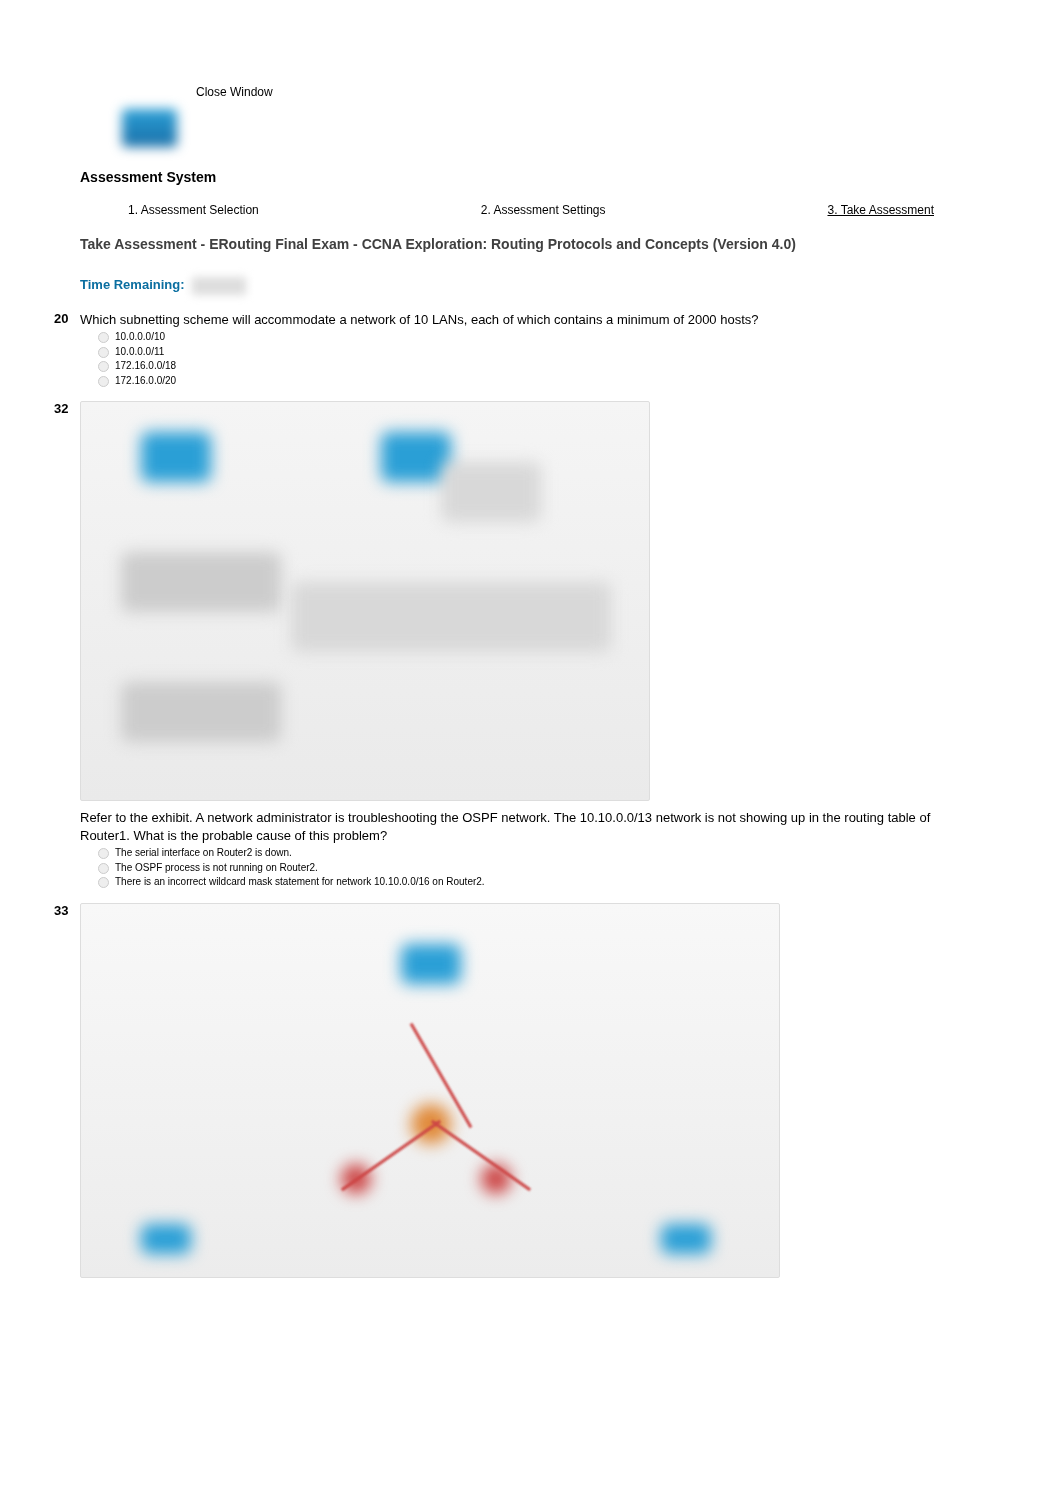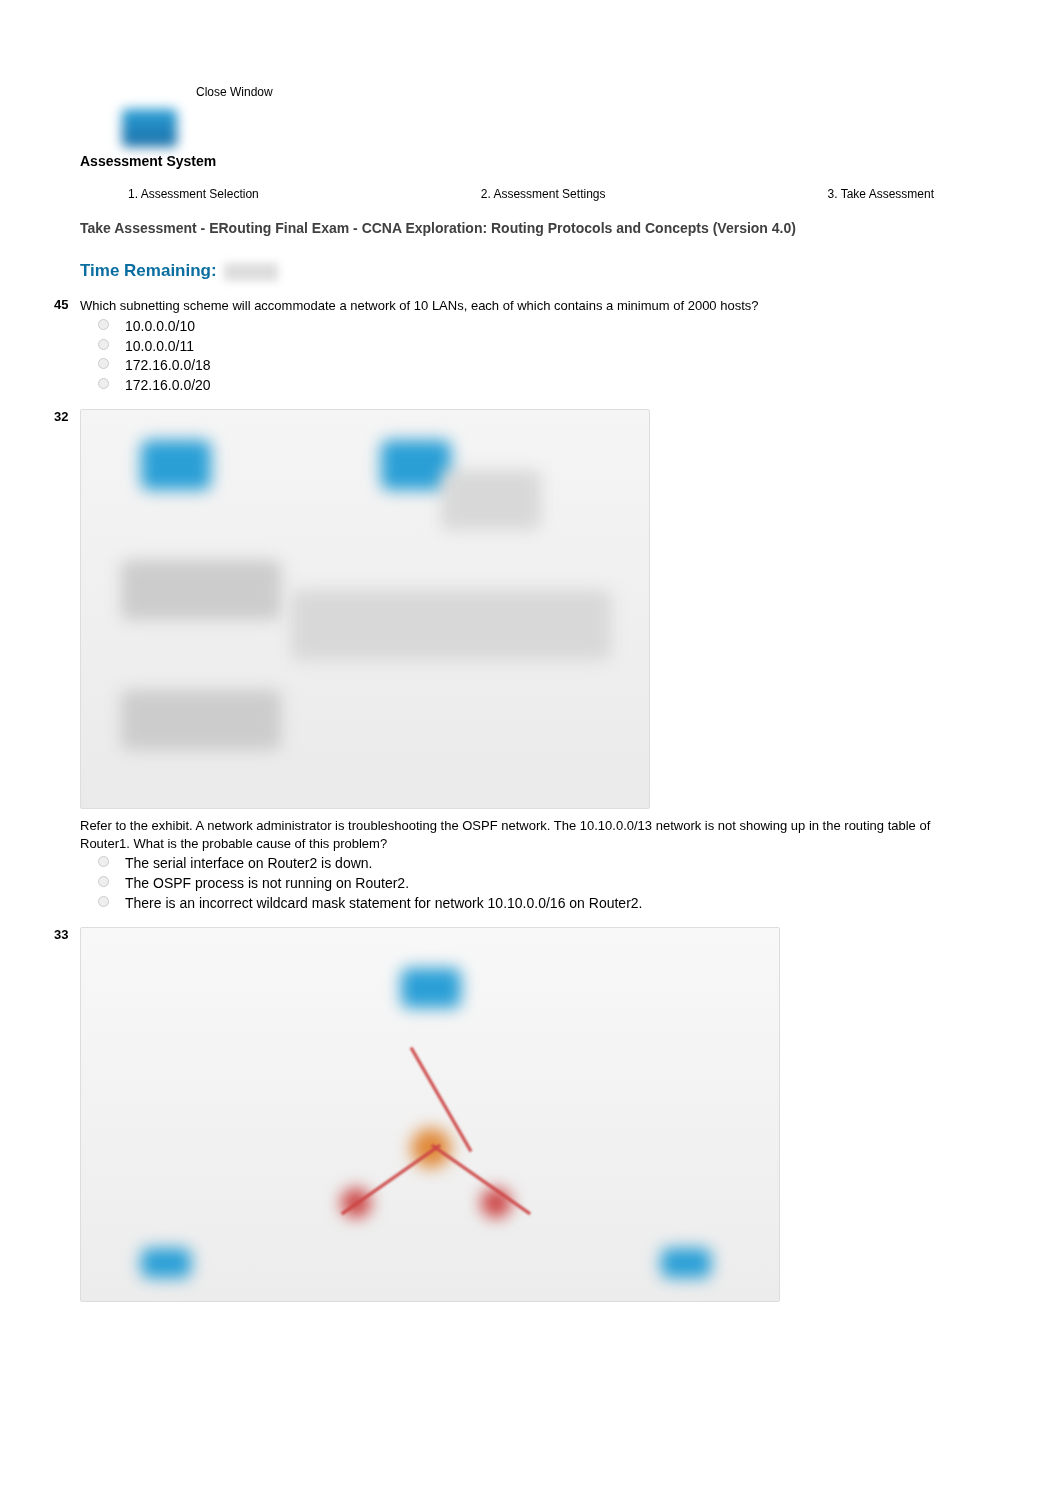--- a/index.html
+++ b/index.html
@@ -28,45 +28,45 @@
     background: linear-gradient(180deg, #2a9fd6 0%, #1a6fa8 100%);
     border-radius: 4px;
     filter: blur(6px);
     margin-top: 4px;
     margin-bottom: 6px;
     margin-left: 42px;
   }
   .system-title {
     font-weight: bold;
     font-size: 14px;
-    margin-top: 6px;
+    margin-top: 22px;
     margin-bottom: 18px;
   }
   .steps {
     display: flex;
     justify-content: space-between;
     font-size: 12px;
     margin: 0 48px 18px 48px;
   }
   .step { color: #000; }
-  .step.current { font-weight: normal; }
+  .step.current { font-weight: normal; text-decoration: underline; }
   .assessment-title {
     color: #404040;
     font-weight: bold;
     font-size: 14px;
     margin-bottom: 22px;
     line-height: 1.4;
   }
   .time-remaining-wrap {
     margin-bottom: 16px;
   }
   .time-remaining {
     color: #0a6ea0;
     font-weight: bold;
-    font-size: 17px;
+    font-size: 13px;
   }
   .time-val {
     display: inline-block;
     width: 54px;
     height: 18px;
     background: #ddd;
     filter: blur(4px);
     vertical-align: middle;
     margin-left: 4px;
   }
@@ -87,23 +87,23 @@
     margin-bottom: 2px;
     line-height: 1.35;
   }
   .options {
     margin-top: 2px;
     margin-left: 18px;
   }
   .option {
     display: flex;
     align-items: flex-start;
-    gap: 16px;
+    gap: 6px;
     margin-bottom: 1px;
-    font-size: 14px;
+    font-size: 10px;
     line-height: 1.35;
   }
   .radio {
     width: 11px;
     height: 11px;
     border-radius: 50%;
     background: #eee;
     border: 1px solid #ccc;
     margin-top: 2px;
     flex-shrink: 0;
@@ -186,21 +186,21 @@
   </div>
 
   <div class="assessment-title">Take Assessment - ERouting Final Exam - CCNA Exploration: Routing Protocols and Concepts (Version 4.0)</div>
 
   <div class="time-remaining-wrap">
     <span class="time-remaining">Time Remaining:</span>
     <span class="time-val"></span>
   </div>
 
   <div class="question-block">
-    <div class="qnum">45</div>
+    <div class="qnum">20</div>
     <div class="qtext">Which subnetting scheme will accommodate a network of 10 LANs, each of which contains a minimum of 2000 hosts?</div>
     <div class="options">
       <div class="option">
         <span class="radio"></span>
         <span>10.0.0.0/10</span>
       </div>
       <div class="option">
         <span class="radio"></span>
         <span>10.0.0.0/11</span>
       </div>

